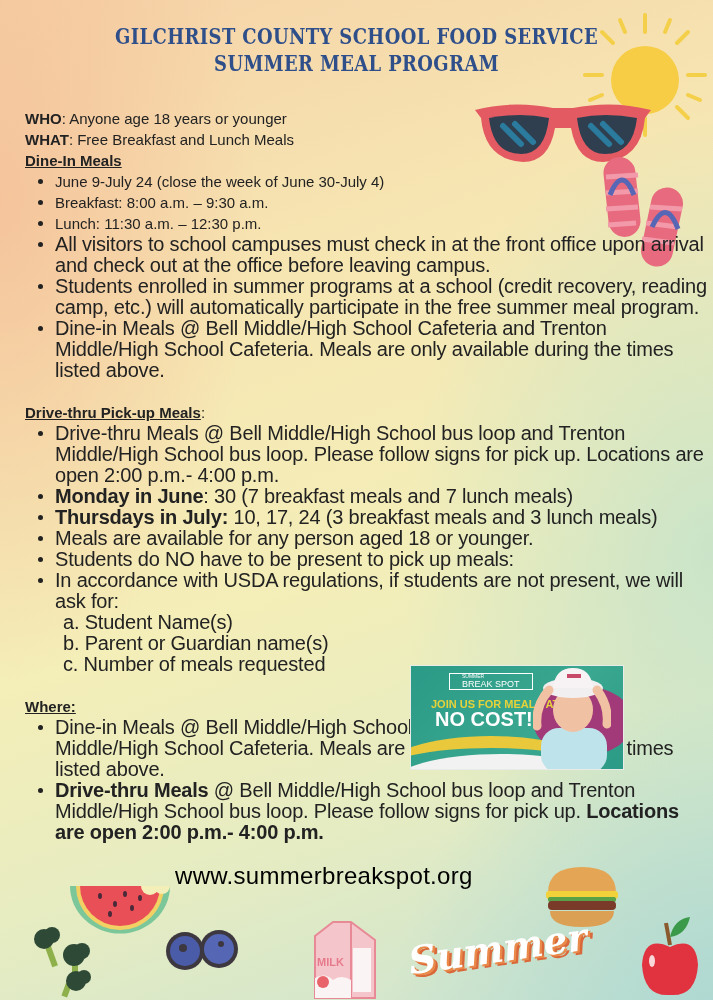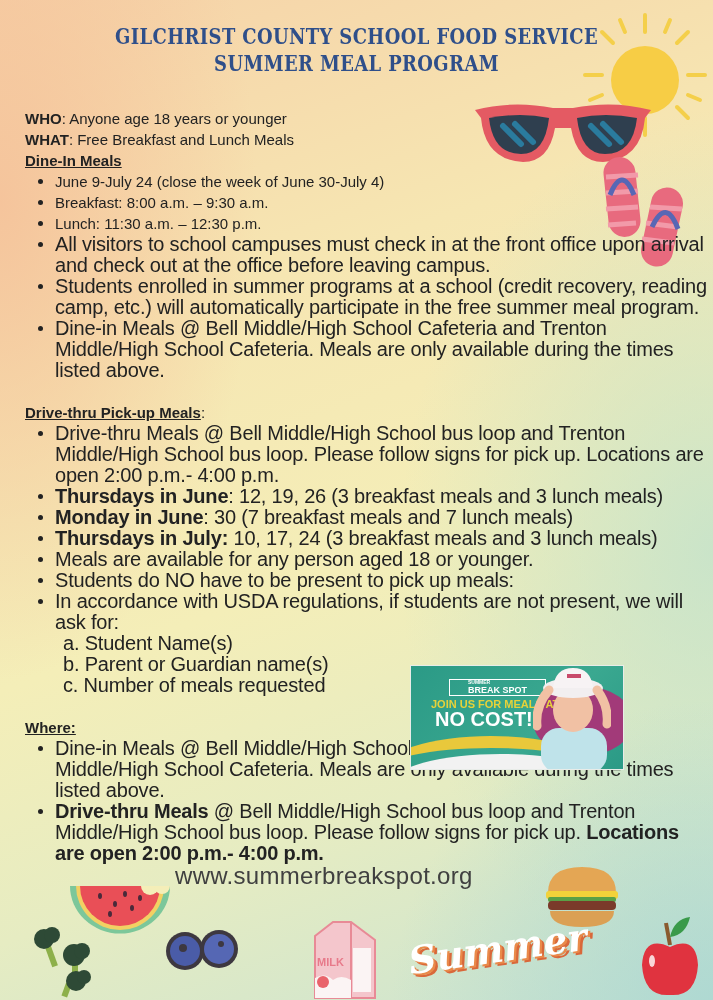--- a/index.html
+++ b/index.html
@@ -23,27 +23,27 @@
   .line { line-height: 21px; }
   b { font-weight: bold; }
   .u { text-decoration: underline; font-weight: bold; }
   ul { margin: 0; padding: 0; list-style: none; }
   li { position: relative; padding-left: 30px; line-height: 21px; }
   li::before { content: ""; position: absolute; left: 13px; top: 8px; width: 5px; height: 5px; border-radius: 50%; background: #222; }
   .alpha li::before { display: none; }
   .alpha li { padding-left: 38px; }
   .gap { height: 21px; }
   .narrow { font-size: 20px; letter-spacing: -0.2px; }
-  .url { position: absolute; left: 175px; top: 862px; font-size: 24px; color: #404040; letter-spacing: 0.3px; }
+  .url { position: absolute; left: 175px; top: 862px; font-size: 24px; color: #000000; letter-spacing: 0.3px; }
   .promo {
     position: absolute; left: 410px; top: 665px; width: 212px; height: 103px;
     background: linear-gradient(135deg, #2b9a86 0%, #3aa890 60%, #2b9a86 100%);
     overflow: hidden; border: 1px solid #e8ece8;
   }
-  .promo .brand { position: absolute; left: 38px; top: 13px; color: #fff; font-size: 9px; font-weight: bold; border: 1px solid #fff; padding: 0 18px; line-height: 10px; }
+  .promo .brand { position: absolute; left: 38px; top: 7px; color: #fff; font-size: 9px; font-weight: normal; border: 1px solid #fff; padding: 0 12px; line-height: 10px; }
   .promo .brand small { display: block; font-size: 5px; line-height: 5px; }
   .promo .join { position: absolute; left: 20px; top: 32px; color: #e6d23a; font-size: 11px; font-weight: bold; }
   .promo .nocost { position: absolute; left: 24px; top: 42px; color: #fff; font-size: 20px; font-weight: bold; }
   .promo .band1 { position: absolute; left: -30px; top: 70px; width: 220px; height: 60px; border-radius: 50%; border-top: 12px solid #e9c83b; }
   .promo .band2 { position: absolute; left: -20px; top: 88px; width: 220px; height: 60px; border-radius: 50%; background: #f2f2f2; }
   .promo .purple { position: absolute; right: -10px; top: 20px; width: 100px; height: 70px; border-radius: 50%; background: #a23a79; }
   .promo .kid { position: absolute; right: 12px; top: 0; width: 78px; height: 103px; }
   .art { position: absolute; }
 </style>
 </head>
@@ -115,21 +115,20 @@
     <li>Breakfast: 8:00 a.m. – 9:30 a.m.</li>
     <li>Lunch: 11:30 a.m. – 12:30 p.m.</li>
     <li class="narrow">All visitors to school campuses must check in at the front office upon arrival and check out at the office before leaving campus.</li>
     <li class="narrow">Students enrolled in summer programs at a school (credit recovery, reading camp, etc.) will automatically participate in the free summer meal program.</li>
     <li class="narrow">Dine-in Meals @ Bell Middle/High School Cafeteria and Trenton Middle/High School Cafeteria. Meals are only available during the times listed above.</li>
   </ul>
   <div class="gap"></div>
   <div class="line"><span class="u">Drive-thru Pick-up Meals</span><span>:</span></div>
   <ul class="narrow" style="width:680px">
     <li>Drive-thru Meals @ Bell Middle/High School bus loop and Trenton Middle/High School bus loop. Please follow signs for pick up. Locations are open 2:00 p.m.- 4:00 p.m.</li>
-    <li><b>Thursdays in June</b><span>: 12, 19, 26 (3 breakfast meals and 3 lunch meals)</span></li>
     <li><b>Monday in June</b><span>: 30 (7 breakfast meals and 7 lunch meals)</span></li>
     <li><b>Thursdays in July:</b><span> 10, 17, 24 (3 breakfast meals and 3 lunch meals)</span></li>
     <li>Meals are available for any person aged 18 or younger.</li>
     <li>Students do NO have to be present to pick up meals:</li>
     <li>In accordance with USDA regulations, if students are not present, we will ask for:</li>
   </ul>
   <ul class="alpha narrow">
     <li>a. Student Name(s)</li>
     <li>b. Parent or Guardian name(s)</li>
     <li>c. Number of meals requested</li>

